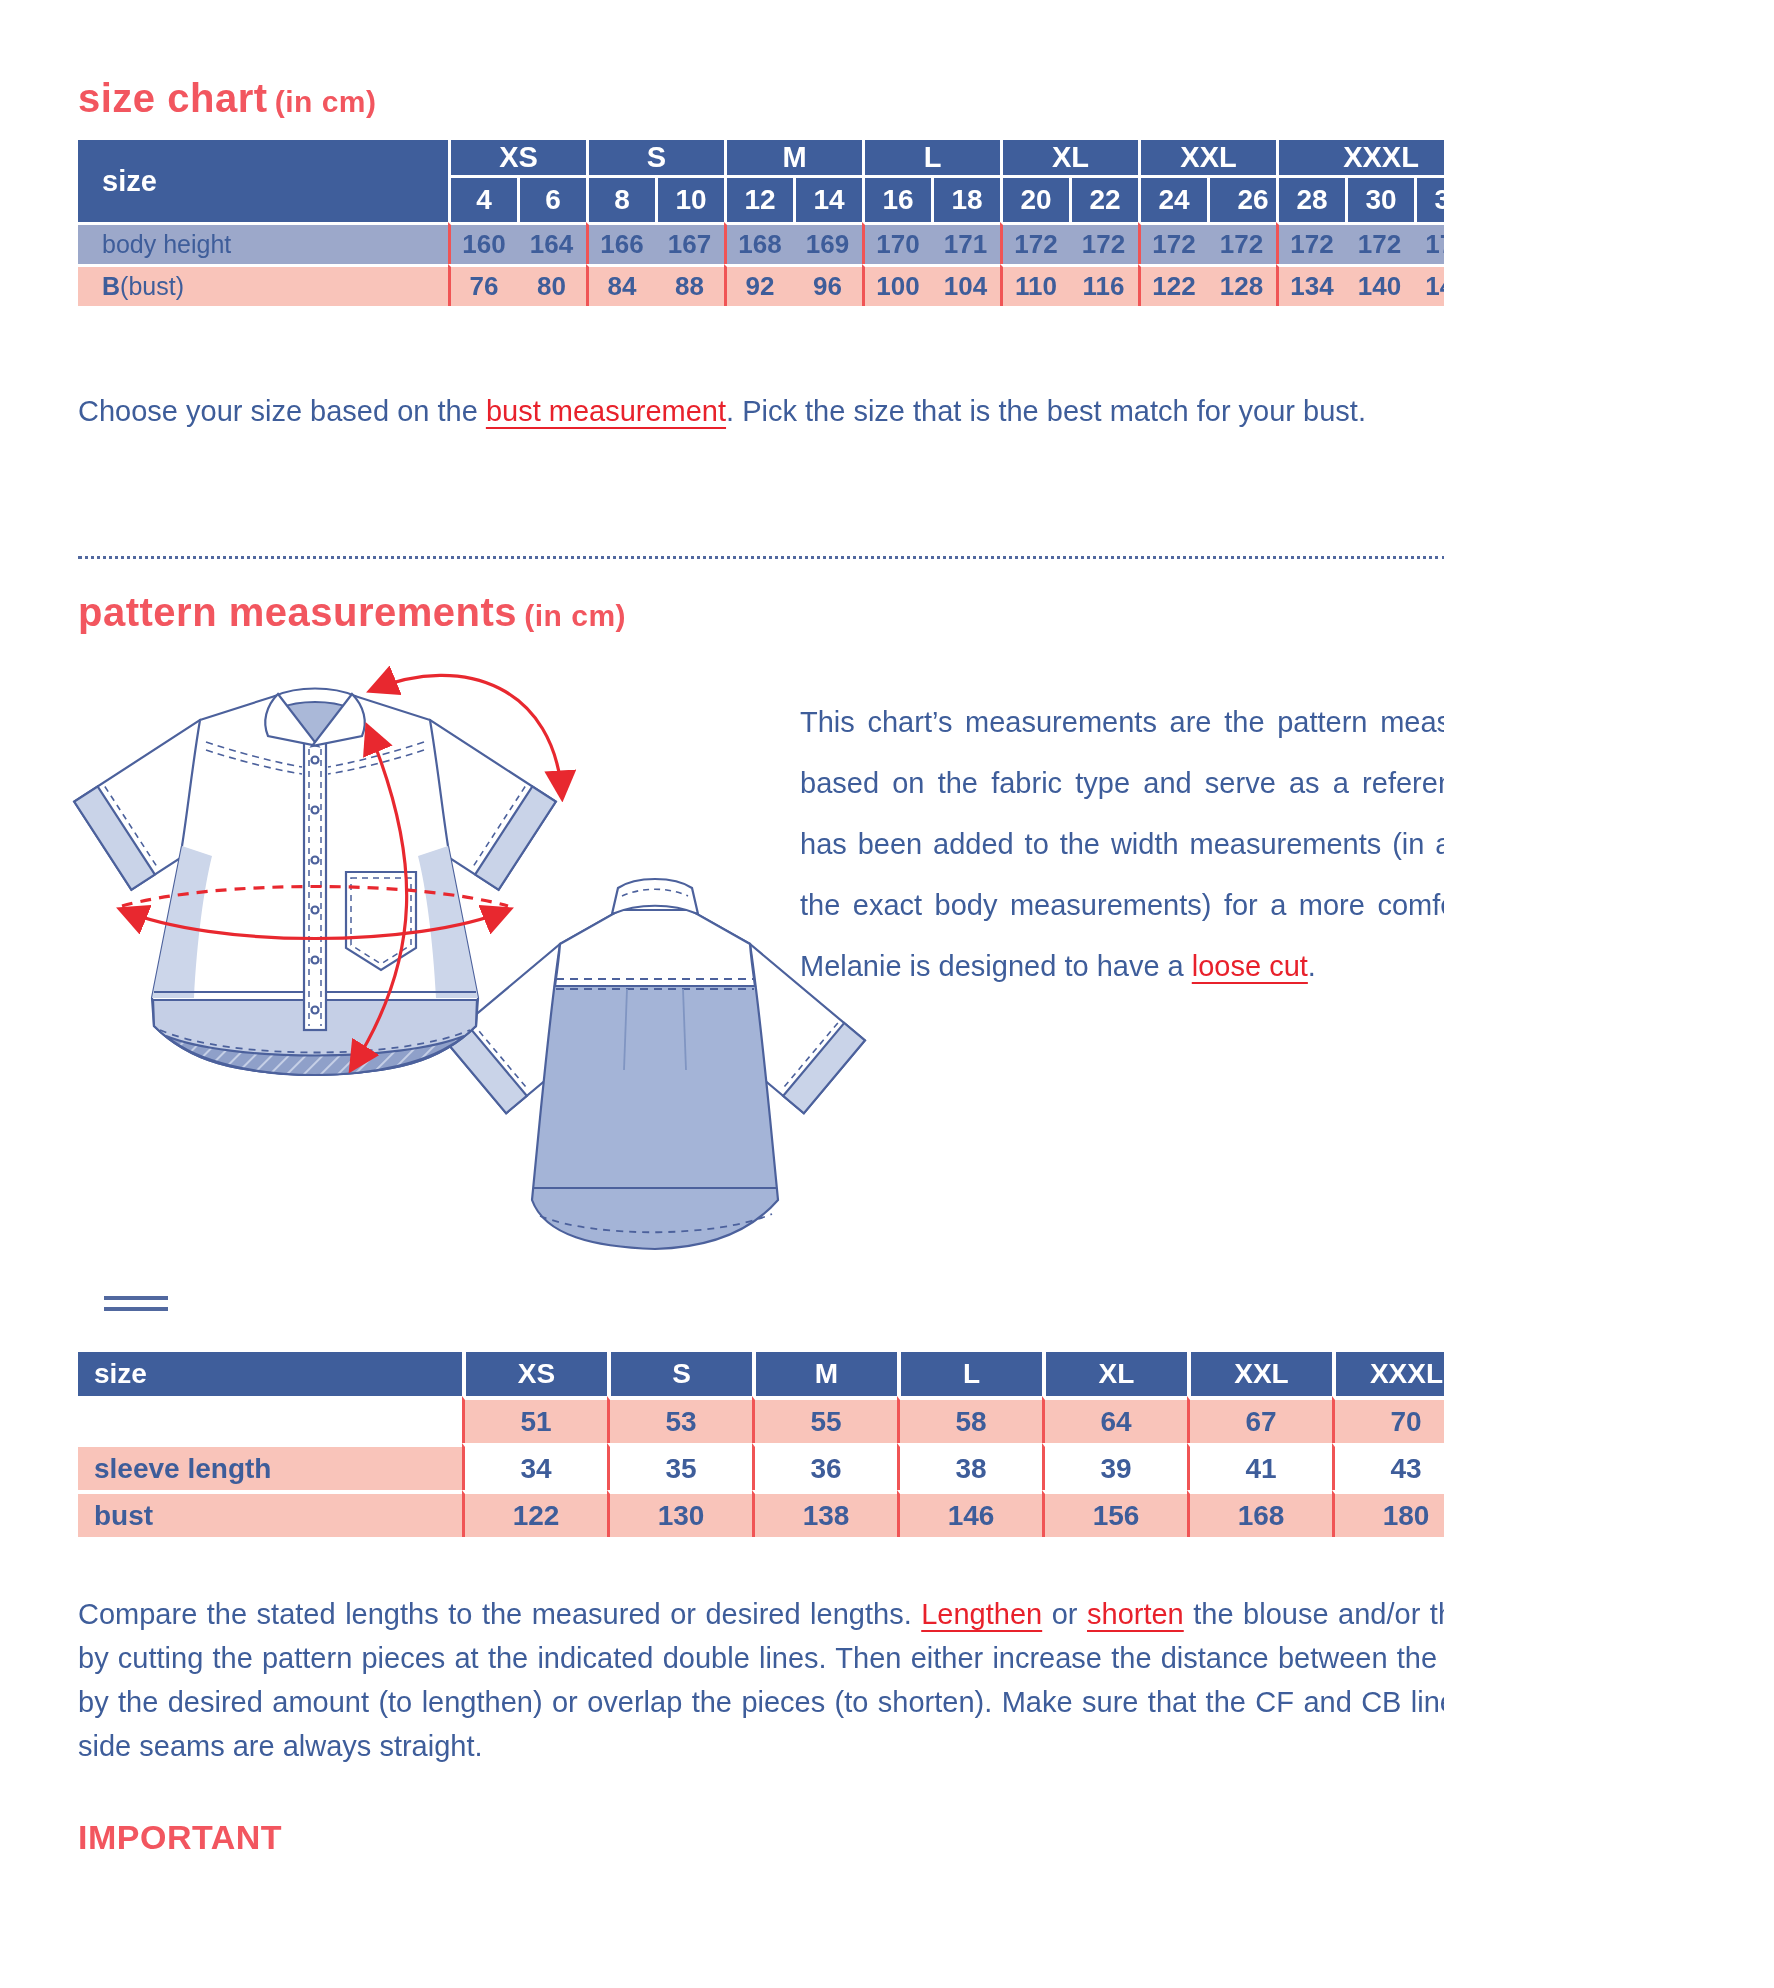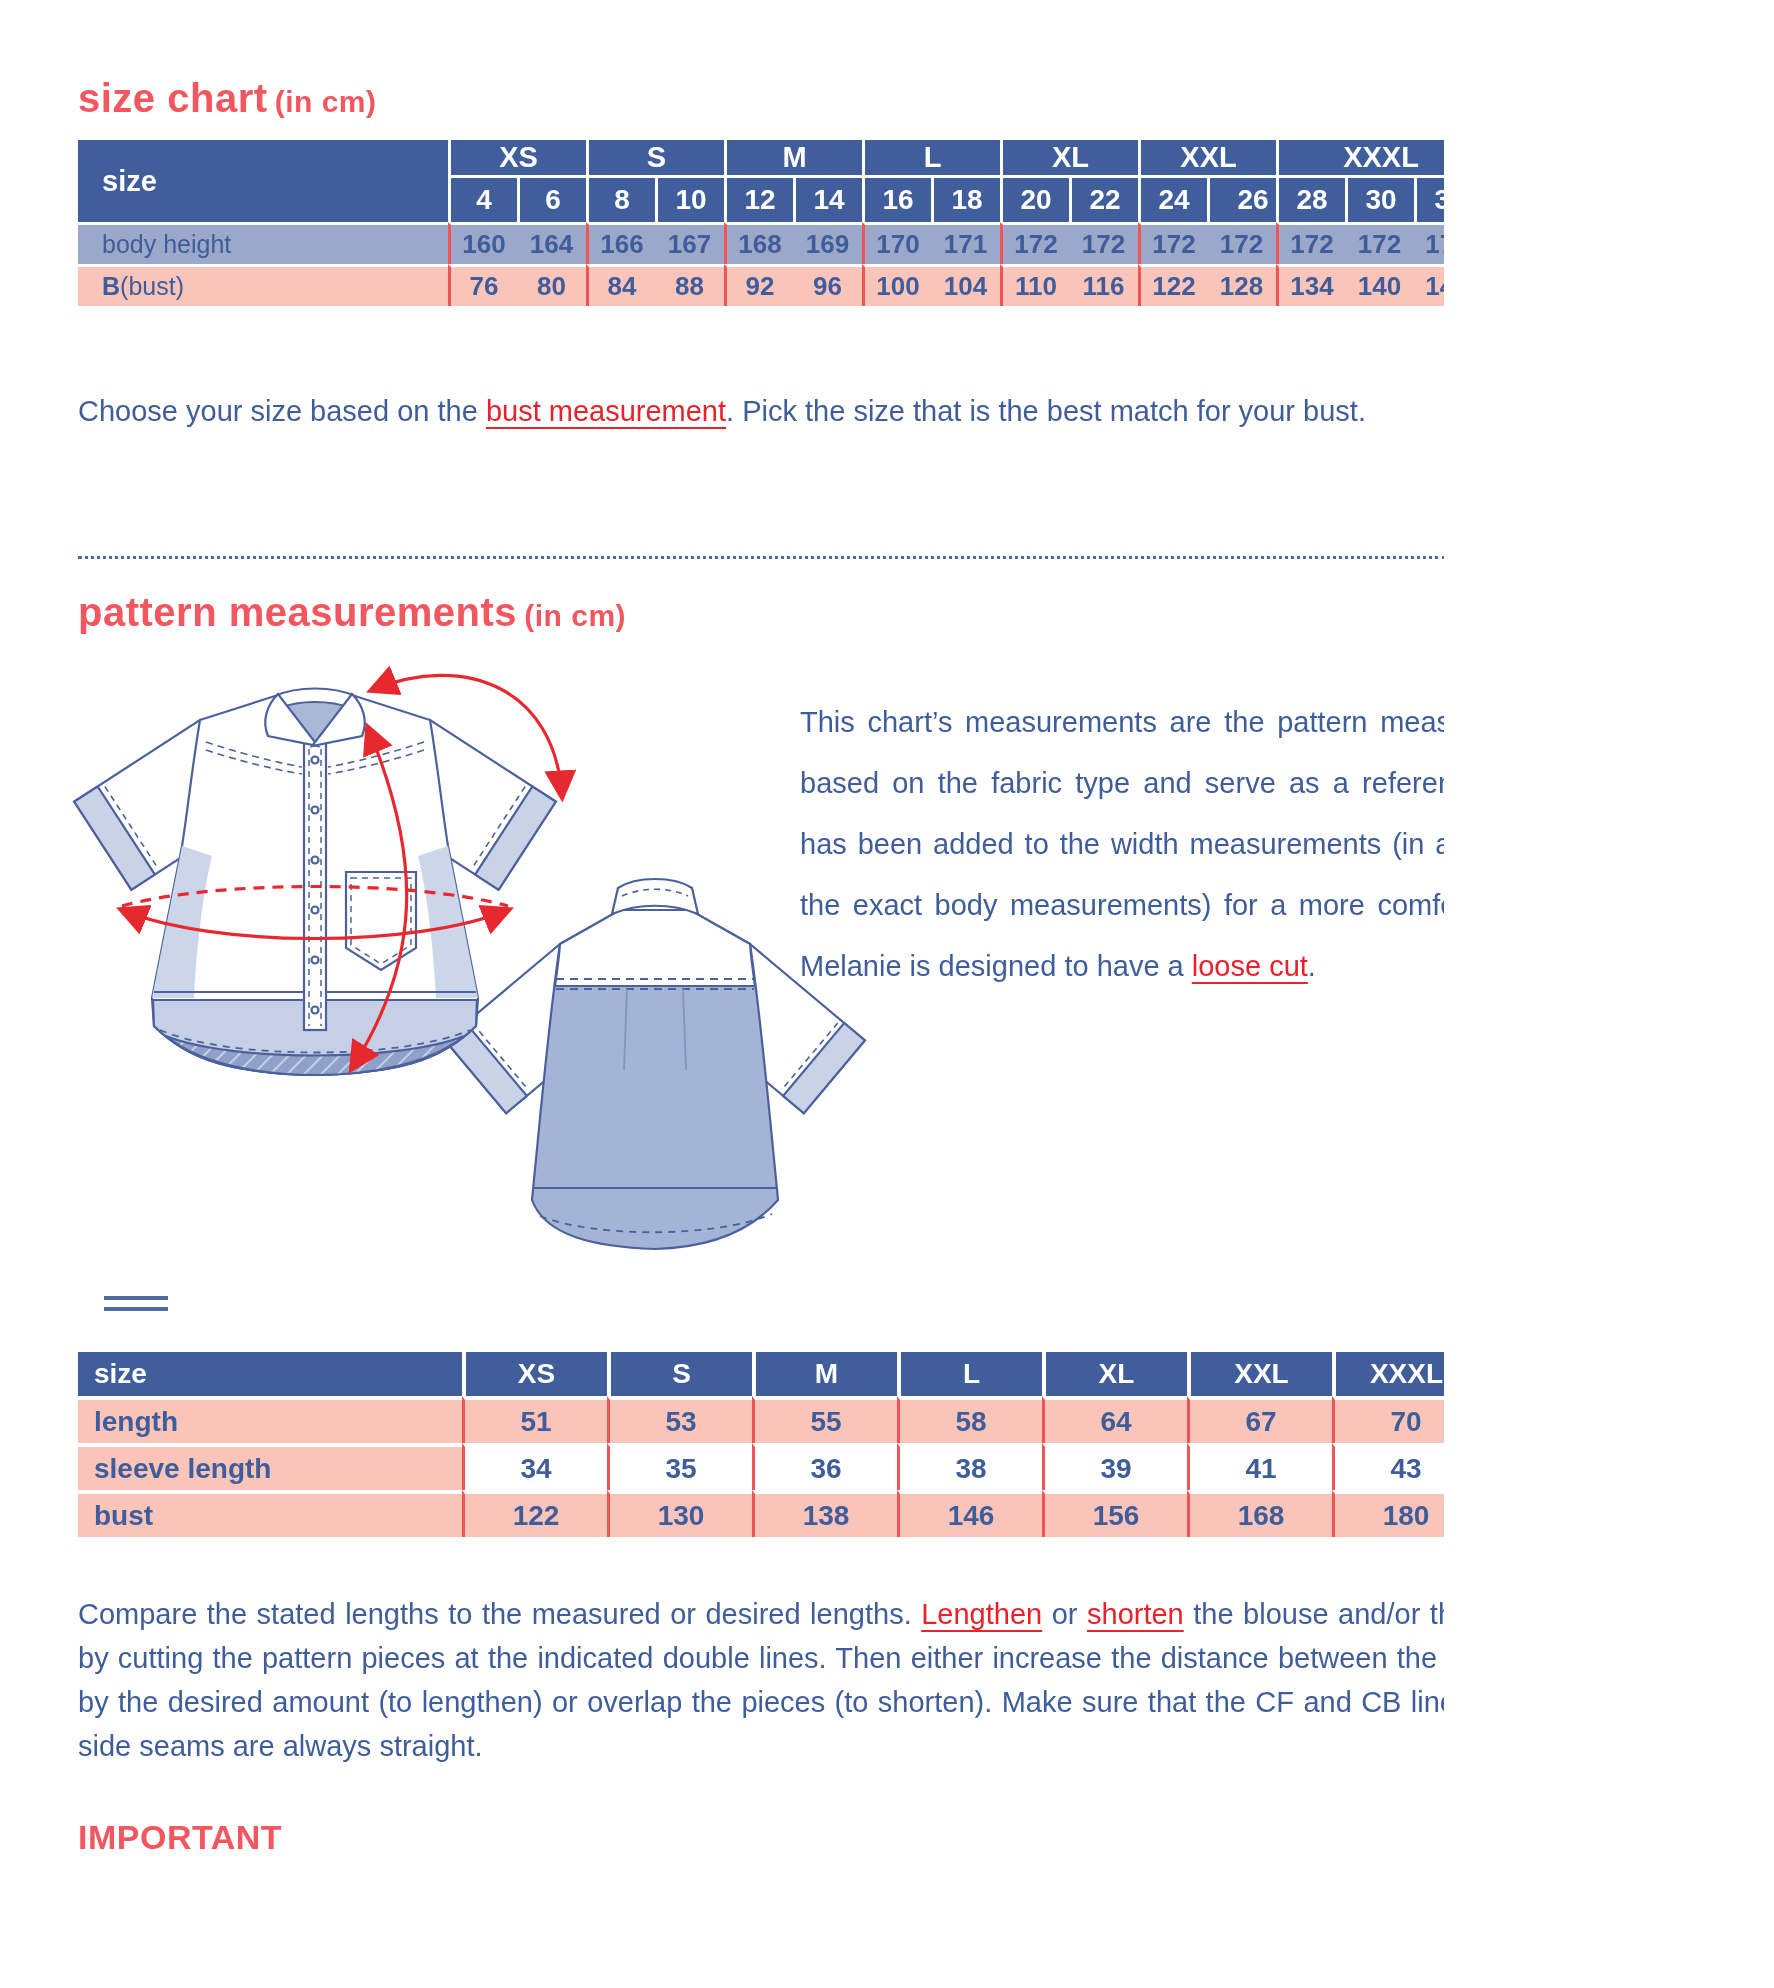--- a/index.html
+++ b/index.html
@@ -289,21 +289,20 @@
 
   <div id="pattern-table">
       <div class="t2-corner" style="grid-area: 1 / 1;">size</div>
       <div class="t2-head" style="grid-area: 1 / 2;">XS</div>
       <div class="t2-head" style="grid-area: 1 / 3;">S</div>
       <div class="t2-head" style="grid-area: 1 / 4;">M</div>
       <div class="t2-head" style="grid-area: 1 / 5;">L</div>
       <div class="t2-head" style="grid-area: 1 / 6;">XL</div>
       <div class="t2-head" style="grid-area: 1 / 7;">XXL</div>
       <div class="t2-head" style="grid-area: 1 / 8;">XXXL</div>
-      <div class="t2-label" style="grid-area: 2 / 1;">length</div>
       <div class="t2-cell" style="grid-area: 2 / 2;">51</div>
       <div class="t2-cell" style="grid-area: 2 / 3;">53</div>
       <div class="t2-cell" style="grid-area: 2 / 4;">55</div>
       <div class="t2-cell" style="grid-area: 2 / 5;">58</div>
       <div class="t2-cell" style="grid-area: 2 / 6;">64</div>
       <div class="t2-cell" style="grid-area: 2 / 7;">67</div>
       <div class="t2-cell" style="grid-area: 2 / 8;">70</div>
       <div class="t2-label" style="grid-area: 3 / 1;">sleeve length</div>
       <div class="t2-cell white" style="grid-area: 3 / 2;">34</div>
       <div class="t2-cell white" style="grid-area: 3 / 3;">35</div>

